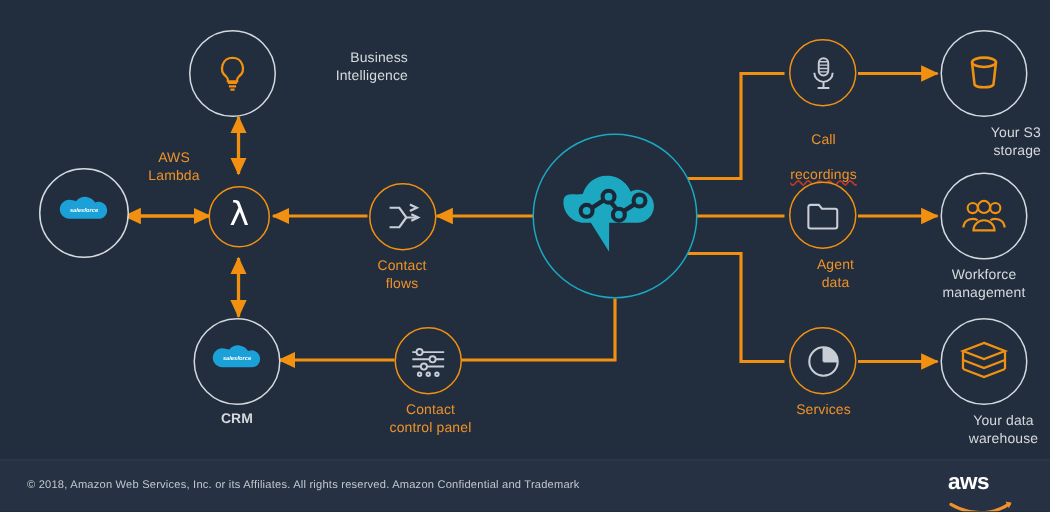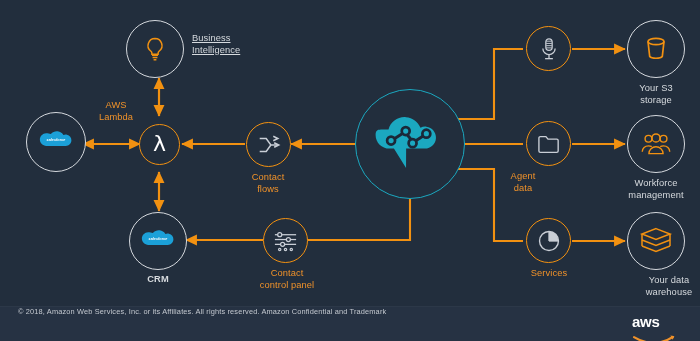--- a/index.html
+++ b/index.html
@@ -45,41 +45,41 @@
   .label {
     position: absolute;
     font-size: 9.3px;
     line-height: 11.5px;
     letter-spacing: .1px;
     text-align: center;
     white-space: pre-line;
   }
   .label.gray { color: #d6dade; }
   .label.orange { color: #f0922a; }
-  .label.left-align { text-align: left; text-decoration: underline; }
+  .label.left-align { text-align: right; }
 
   .spell {
     text-decoration: underline wavy #c0392b;
     text-decoration-skip-ink: none;
   }
 
   .footer {
     position: absolute;
     left: 0;
     bottom: 0;
     width: 700px;
     height: 34px;
     background: #27334444;
     border-top: 1px solid #2c3848;
     background: #263243;
   }
   .footer-text {
     position: absolute;
     left: 18px;
-    top: 0;
+    top: 11px;
     font-size: 7.4px;
     color: #c3c8cf;
     letter-spacing: .15px;
   }
   .aws-logo {
     position: absolute;
     right: 16px;
     top: 7px;
     width: 52px;
     height: 22px;
@@ -227,46 +227,50 @@
 
     <div class="node ring-orange" style="left:526px;top:26px;width:45px;height:45px;">
       <svg width="24" height="26" viewBox="0 0 24 28">
         <rect x="8.6" y="3" width="6.8" height="12.4" rx="3.4" fill="none" stroke="#c9ced6" stroke-width="1.4"></rect>
         <path d="M9 5.6h6M9 8h6M9 10.4h6M9 12.8h6" stroke="#c9ced6" stroke-width="1"></path>
         <path d="M5.4 13.4a6.6 6.6 0 0 0 13.2 0" fill="none" stroke="#c9ced6" stroke-width="1.4"></path>
         <line x1="12" y1="20" x2="12" y2="24.3" stroke="#c9ced6" stroke-width="1.4"></line>
         <line x1="7.8" y1="24.4" x2="16.2" y2="24.4" stroke="#c9ced6" stroke-width="1.4"></line>
       </svg>
     </div>
+    <div class="label orange" style="left:513px;top:76px;width:72px;">
+      <div>Call</div>
+      <div class="spell">recordings</div>
+    </div>
 
     <div class="node ring-orange" style="left:526px;top:121px;width:45px;height:45px;">
       <svg width="26" height="22" viewBox="0 0 28 24">
         <path d="M3 19.5V5.5a1.6 1.6 0 0 1 1.6-1.6h6l2.3 2.8h9.5a1.6 1.6 0 0 1 1.6 1.6v11.2a1.6 1.6 0 0 1-1.6 1.6H4.6A1.6 1.6 0 0 1 3 19.5z" fill="none" stroke="#c9ced6" stroke-width="1.5"></path>
       </svg>
     </div>
-    <div class="label orange" style="left:486px;top:171px;width:74px;">Agent
+    <div class="label orange" style="left:520px;top:171px;width:74px;">Agent
 data</div>
 
     <div class="node ring-orange" style="left:526px;top:218px;width:45px;height:45px;">
       <svg width="26" height="26" viewBox="0 0 28 28">
         <circle cx="14" cy="14" r="10.2" fill="none" stroke="#c9ced6" stroke-width="1.5"></circle>
         <path d="M14 14 L14 3.8 A10.2 10.2 0 0 1 24.2 14 Z" fill="#c9ced6" stroke="none"></path>
         <line x1="14" y1="14" x2="14" y2="3.8" stroke="#c9ced6" stroke-width="1.4"></line>
         <line x1="14" y1="14" x2="24.2" y2="14" stroke="#c9ced6" stroke-width="1.4"></line>
       </svg>
     </div>
     <div class="label orange" style="left:513px;top:268px;width:72px;">Services</div>
 
     <div class="node ring-white" style="left:627px;top:20px;width:58px;height:58px;">
       <svg width="26" height="28" viewBox="0 0 26 28">
         <ellipse cx="13" cy="6.5" rx="8" ry="3.1" fill="none" stroke="#f29111" stroke-width="1.7"></ellipse>
         <path d="M5 6.5 L6.7 21.4 A6.6 2.6 0 0 0 19.3 21.4 L21 6.5" fill="none" stroke="#f29111" stroke-width="1.7"></path>
       </svg>
     </div>
-    <div class="label gray" style="left:618px;top:83px;width:76px;">Your S3
+    <div class="label gray" style="left:618px;top:83px;width:76px;text-align:right;">Your S3
 storage</div>
 
     <div class="node ring-white" style="left:627px;top:115px;width:58px;height:58px;">
       <svg width="32" height="28" viewBox="0 0 34 28">
         <g fill="none" stroke="#f29111" stroke-width="1.5">
           <circle cx="9" cy="8.4" r="3.6"></circle>
           <circle cx="25" cy="8.4" r="3.6"></circle>
           <circle cx="17" cy="7.6" r="4.3"></circle>
           <path d="M2.4 22.2c0-3.6 2.9-6.2 6.6-6.2 1.3 0 2.5.3 3.5.9"></path>
           <path d="M31.6 22.2c0-3.6-2.9-6.2-6.6-6.2-1.3 0-2.5.3-3.5.9"></path>

